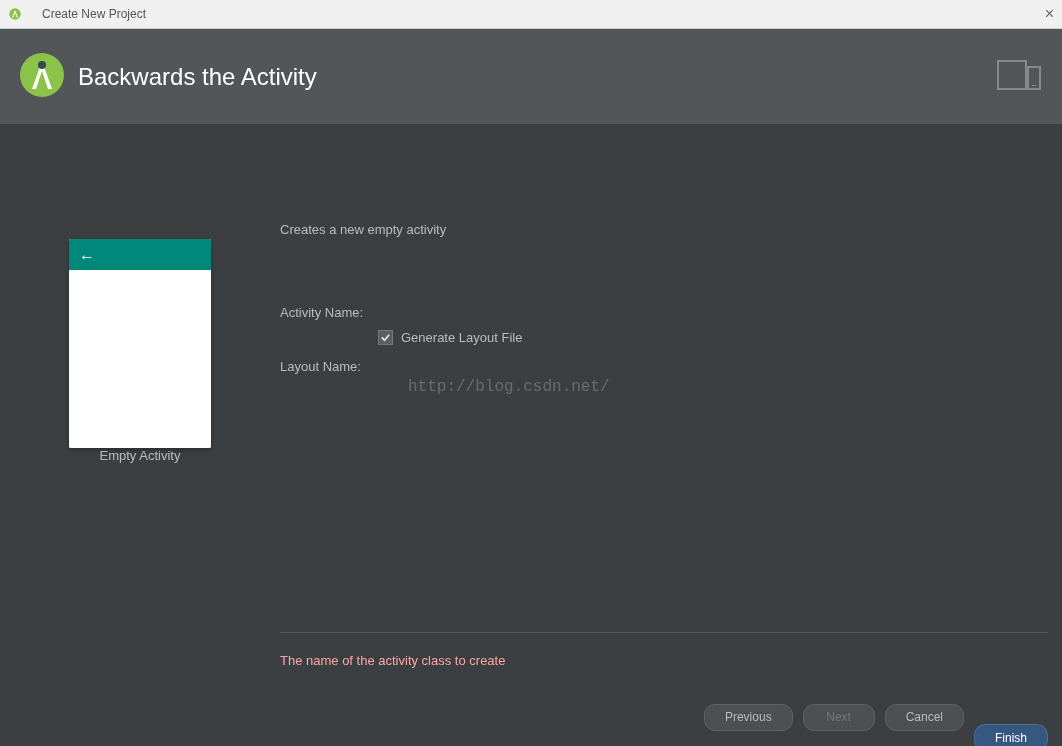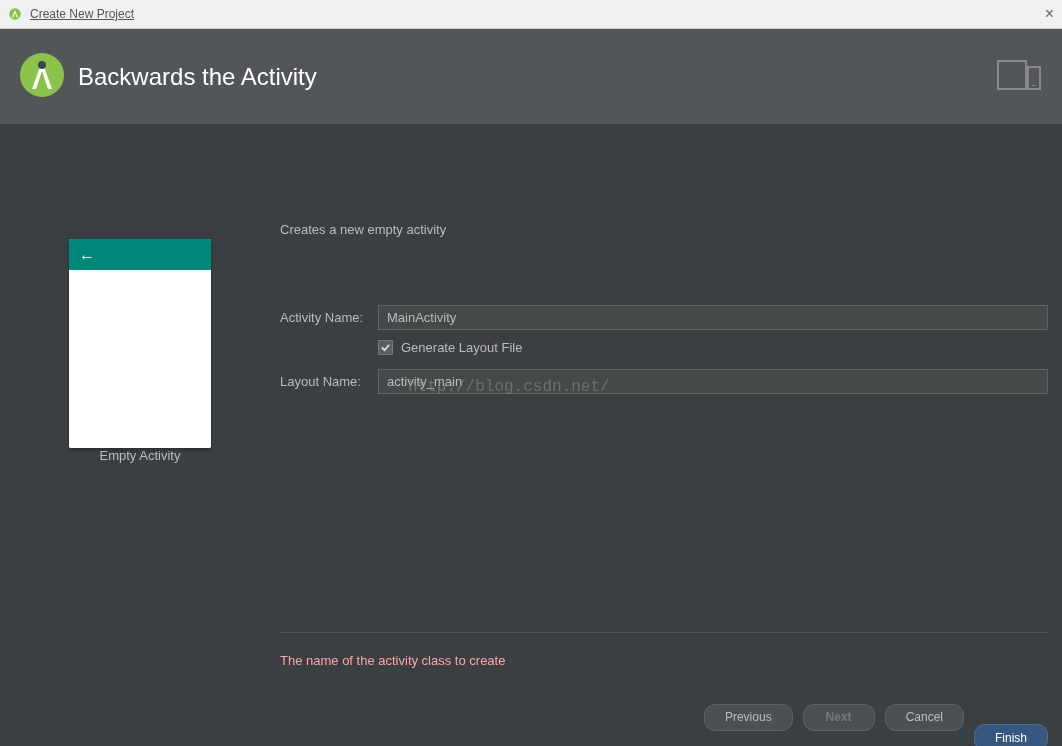--- a/index.html
+++ b/index.html
@@ -23,22 +23,21 @@
       align-items: center;
       padding: 0 8px;
       color: #555;
       font-size: 12px;
       border-bottom: 1px solid #ccc;
       justify-content: space-between;
     }
     .titlebar-left {
       display: flex;
       align-items: flex-start;
-      gap: 8px;
-      text-decoration: underline;
+      gap: 20px;
     }
     .titlebar-icon svg {
       width: 14px;
       height: 14px;
       display: block;
     }
     .titlebar-close {
       font-size: 16px;
       color: #666;
       cursor: pointer;
@@ -199,21 +198,20 @@
       border: 1px solid #5e6366;
       color: #bbbbbb;
       font-size: 12px;
       cursor: pointer;
       border-radius: 11px;
       min-width: 72px;
     }
     .btn-disabled {
       color: #777;
       cursor: default;
-      font-weight: bold;
     }
     .btn-primary {
       background: #365880;
       border-color: #4a6f9c;
       color: #ffffff;
       margin-top: 41px;
     }
     .underline-first::first-letter {
       text-decoration: underline;
     }
@@ -272,35 +270,33 @@
     </div>
     <div class="preview-label">Empty Activity</div>
   </div>
 
   <div class="right-pane">
     <div class="form-section">
       <div class="description">Creates a new empty activity</div>
 
       <div class="form-row">
         <label class="form-label">Activity Name:</label>
-        <input type="text" class="form-input" value="MainActivity" style="">
       </div>
 
       <div class="checkbox-row">
         <span class="checkbox">
           <svg viewBox="0 0 12 12">
               <path d="M2 6 L5 9 L10 3" stroke="#ddd" stroke-width="2" fill="none"></path>
             </svg>
         </span>
         <span class="checkbox-label">Generate Layout File</span>
       </div>
 
       <div class="form-row">
         <label class="form-label">Layout Name:</label>
-        <input type="text" class="form-input" value="activity_main" style="">
       </div>
 
     </div>
 
     <div class="spacer"></div>
     <div class="divider"></div>
     <div class="hint-text">The name of the activity class to create</div>
   </div>
 </div>
 

